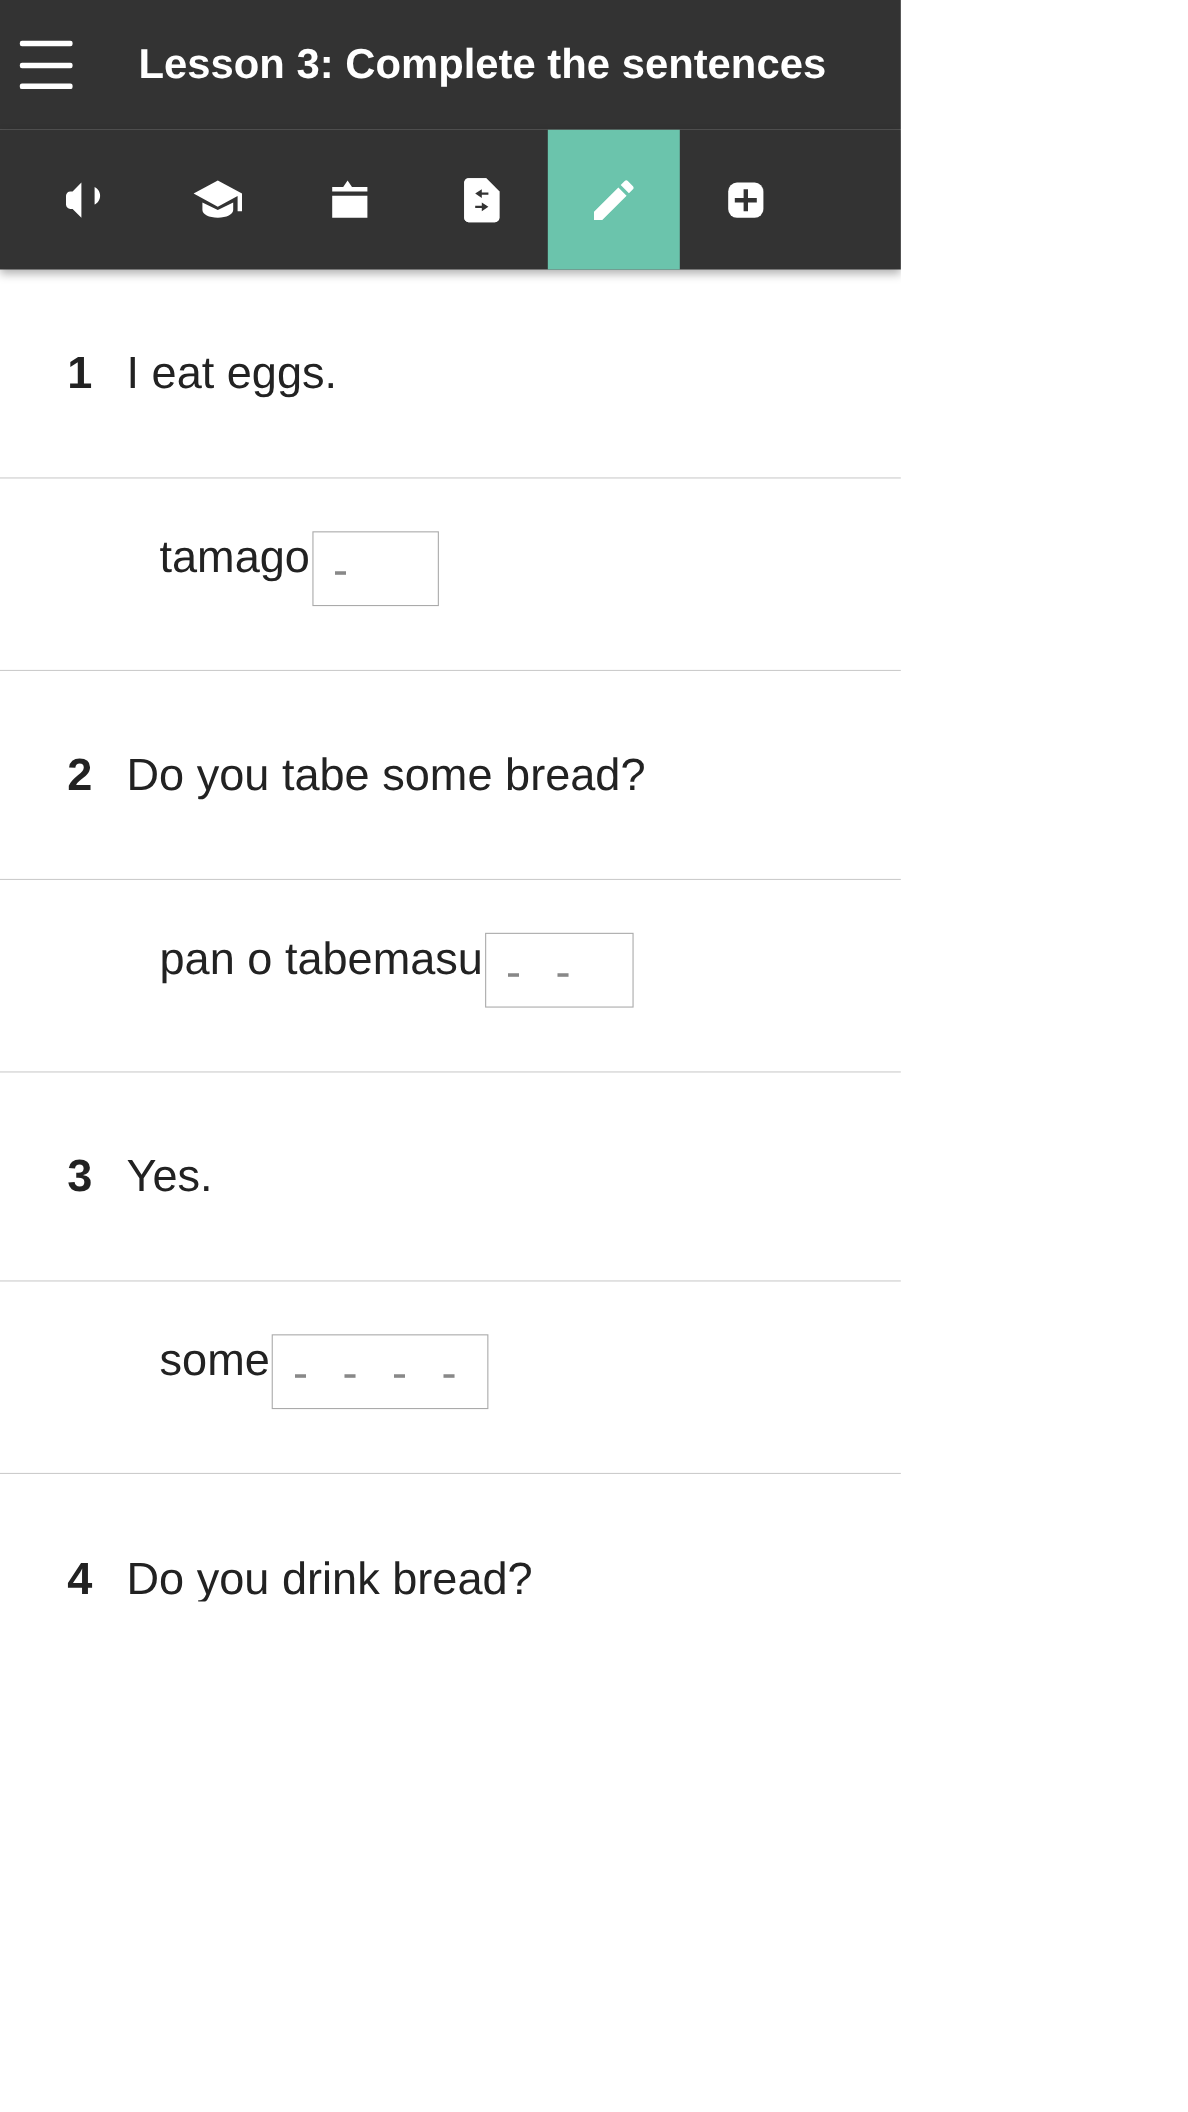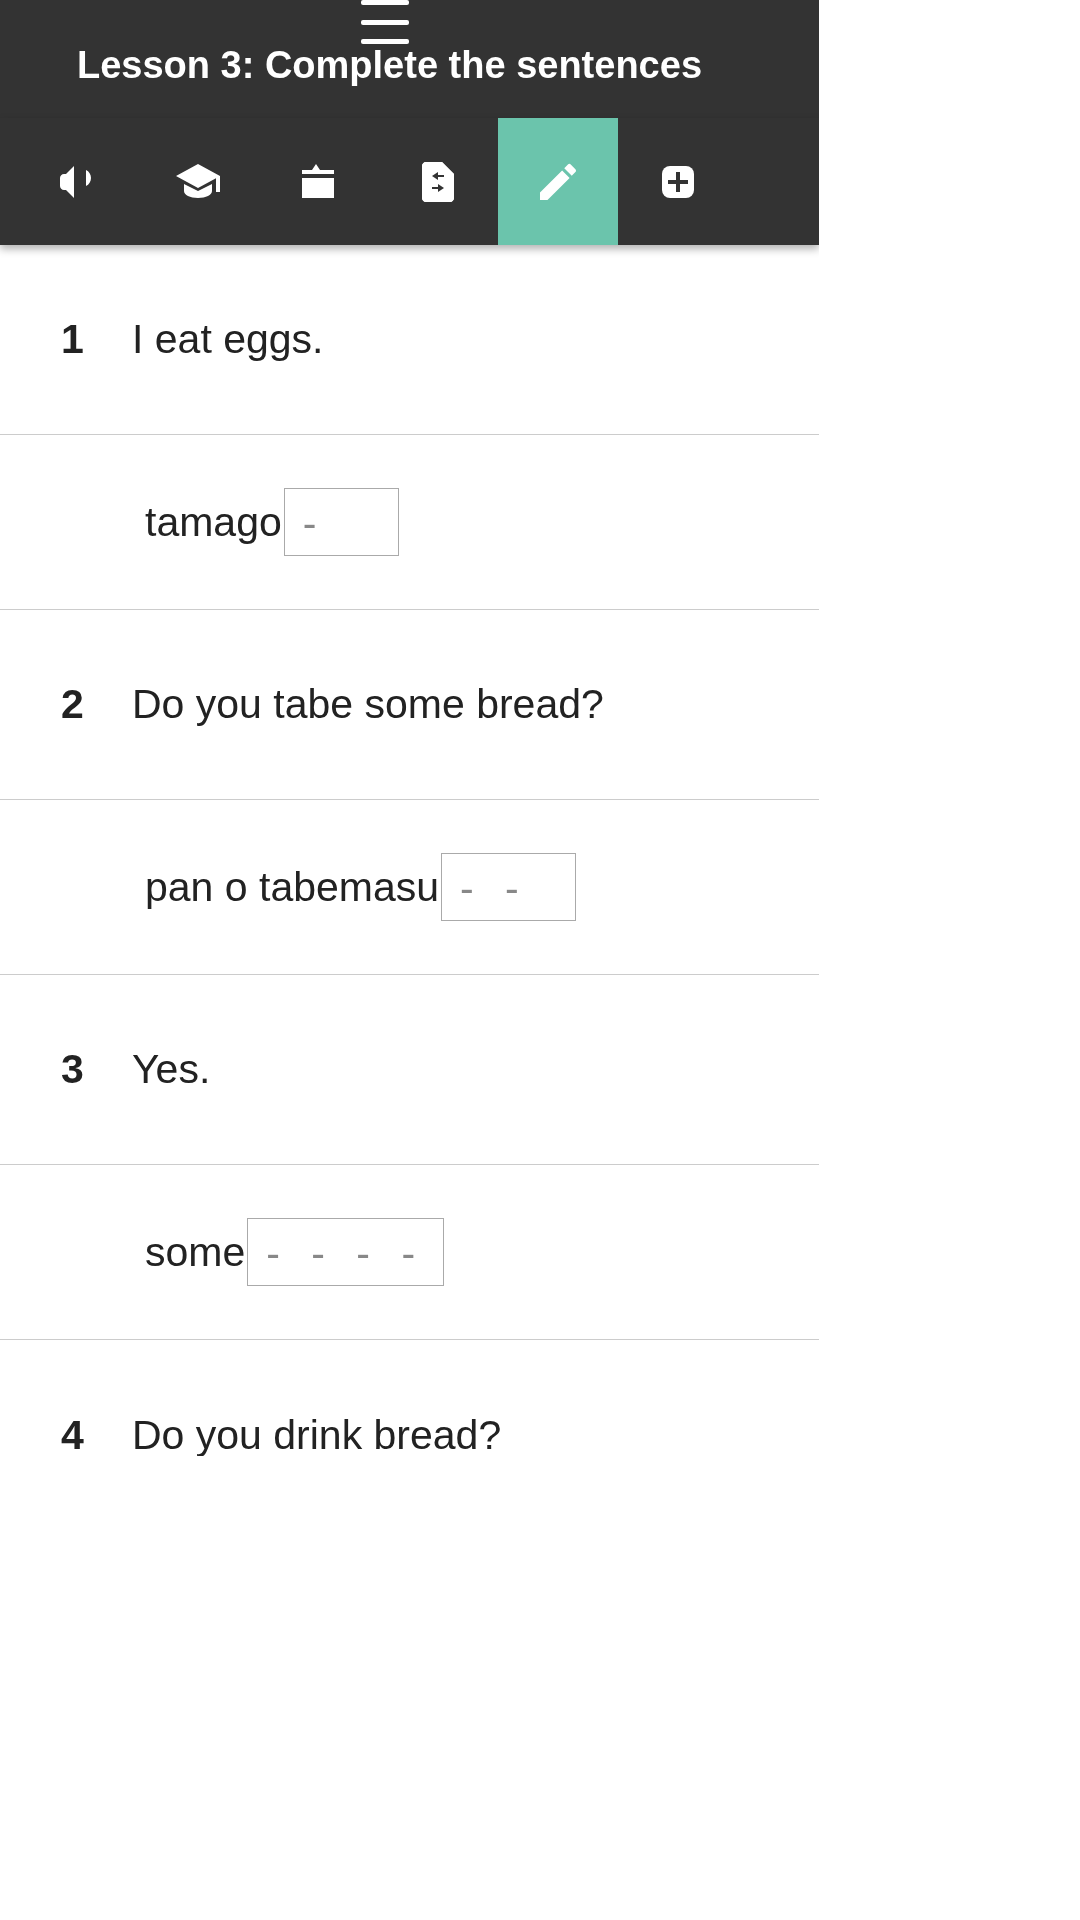--- a/index.html
+++ b/index.html
@@ -13,21 +13,20 @@
       font-family: -apple-system, BlinkMacSystemFont, 'Segoe UI', sans-serif;
       background: #ffffff;
       overflow: hidden;
     }
     .header {
       background: #333333;
       height: 118px;
       display: flex;
       align-items: center;
       padding: 0 18px;
-      flex-direction: column;
     }
     .menu-icon {
       width: 48px;
       height: 44px;
       display: flex;
       flex-direction: column;
       justify-content: space-between;
       margin-right: 50px;
     }
     .menu-icon span {
@@ -83,25 +82,23 @@
       width: 85px;
       font-size: 41px;
       font-weight: 700;
       color: #222222;
       text-align: center;
     }
     .question-text {
       font-size: 41px;
       color: #222222;
       font-weight: 400;
-      margin-left: 17px;
     }
     .answer-row {
       display: flex;
-      align-items: center;
       padding: 48px 30px 48px 145px;
       border-bottom: 1px solid #cccccc;
       min-height: 175px;
     }
     .blank-input {
       display: inline-block;
       border: 1px solid #aaaaaa;
       min-width: 115px;
       height: 68px;
       padding: 6px 18px;

